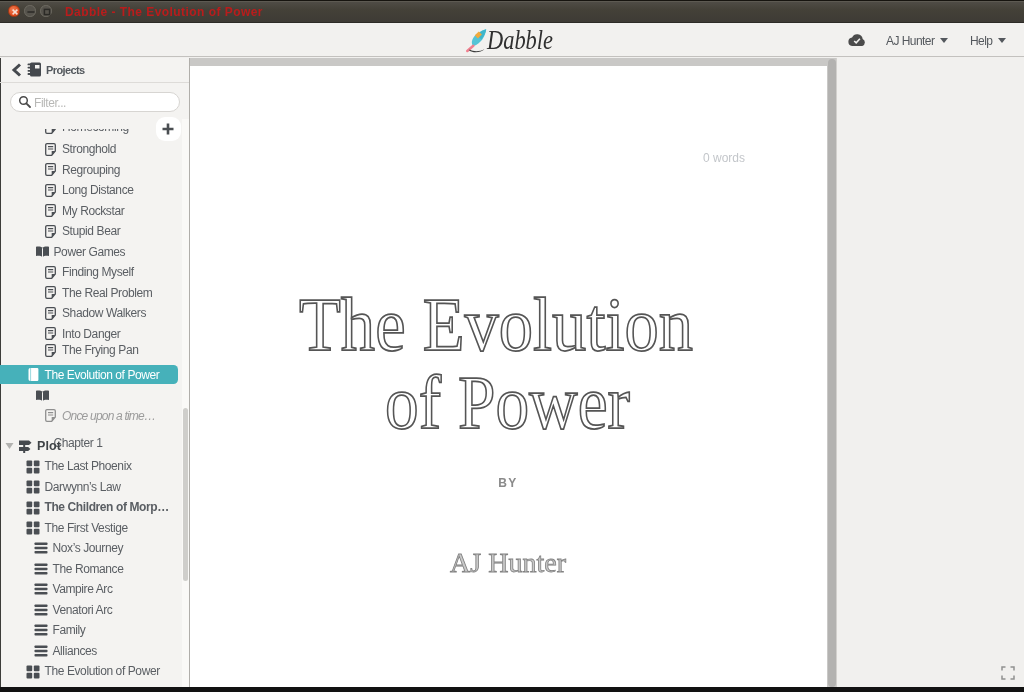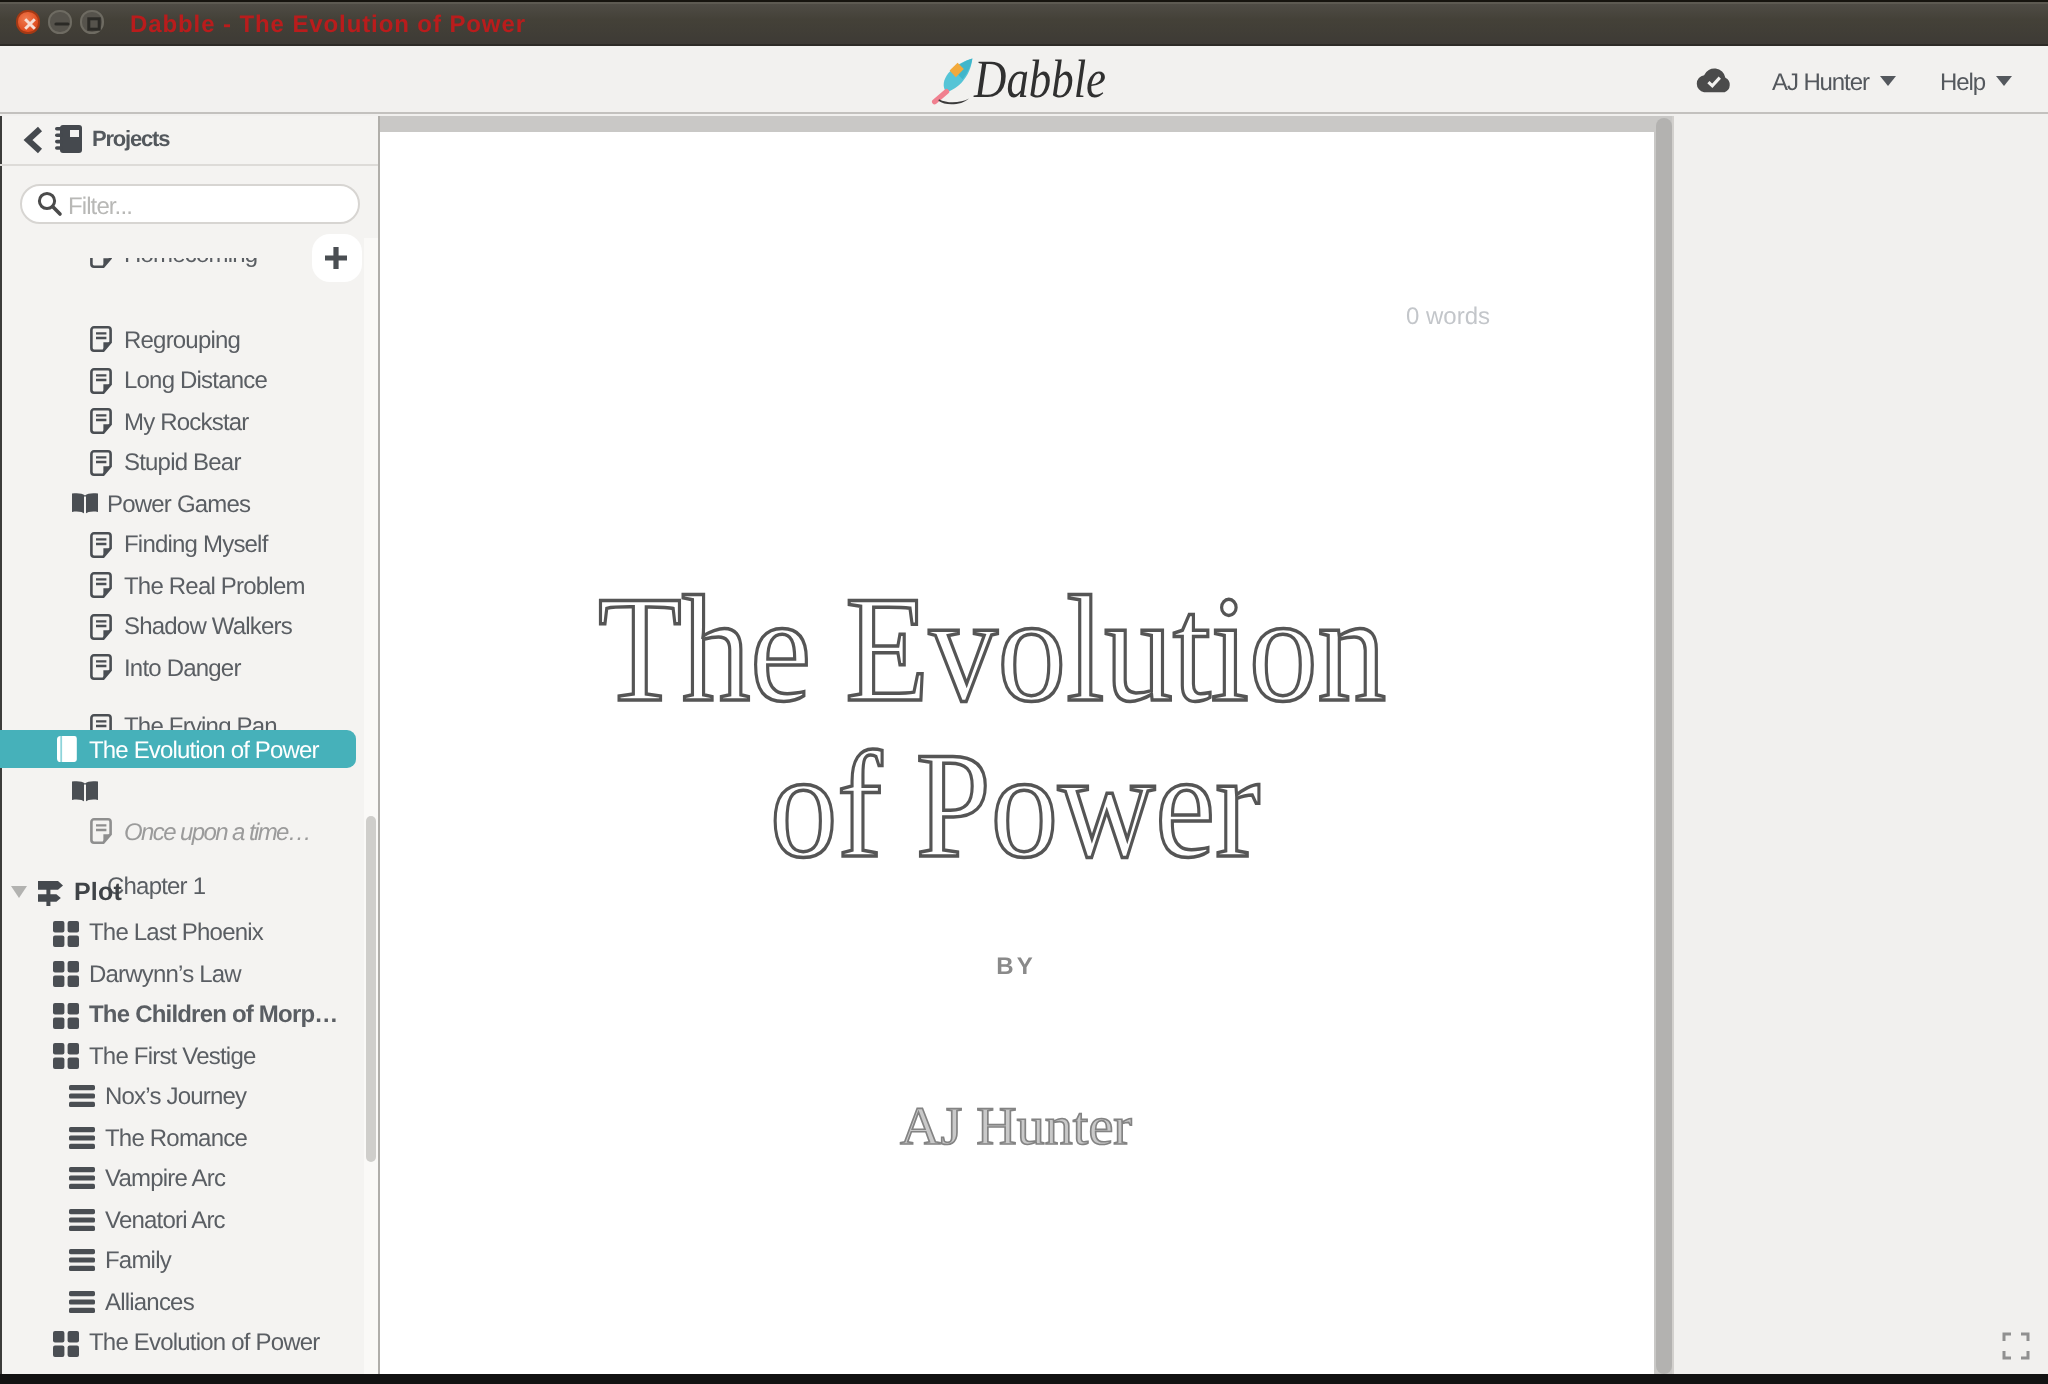--- a/index.html
+++ b/index.html
@@ -123,20 +123,28 @@
   </svg>
   <div class="abs" id="list">
     <div class="row" style="top:-12px;">
       <svg class="ic" style="left:45px; top:3.5px;" width="11" height="13" viewBox="0 0 11 13">
  <path d="M2 0.65 H9 A1.3 1.3 0 0 1 10.3 1.95 V8.1 L6.7 12.35 H2 A1.3 1.3 0 0 1 0.7 11.05 V1.95 A1.3 1.3 0 0 1 2 0.65 Z" fill="none" stroke="#4a4e53" stroke-width="1.3"></path>
  <path d="M10.3 8.1 L6.7 12.35 L6.7 8.1 Z" fill="#4a4e53"></path>
  <path d="M3 3.7 H8.2 M3 6 H8.2" stroke="#4a4e53" stroke-width="1.2"></path>
       </svg>
       <span class="tx" style="left:62px;">Homecoming</span>
     </div>
+    <div class="row" style="top:10px;">
+      <svg class="ic" style="left:45px; top:3.5px;" width="11" height="13" viewBox="0 0 11 13">
+ <path d="M2 0.65 H9 A1.3 1.3 0 0 1 10.3 1.95 V8.1 L6.7 12.35 H2 A1.3 1.3 0 0 1 0.7 11.05 V1.95 A1.3 1.3 0 0 1 2 0.65 Z" fill="none" stroke="#4a4e53" stroke-width="1.3"></path>
+ <path d="M10.3 8.1 L6.7 12.35 L6.7 8.1 Z" fill="#4a4e53"></path>
+ <path d="M3 3.7 H8.2 M3 6 H8.2" stroke="#4a4e53" stroke-width="1.2"></path>
+      </svg>
+      <span class="tx" style="left:62px;">Stronghold</span>
+    </div>
     <div class="row" style="top:30.5px;text-align:center;">
       <svg class="ic" style="left:45px; top:3.5px;" width="11" height="13" viewBox="0 0 11 13">
  <path d="M2 0.65 H9 A1.3 1.3 0 0 1 10.3 1.95 V8.1 L6.7 12.35 H2 A1.3 1.3 0 0 1 0.7 11.05 V1.95 A1.3 1.3 0 0 1 2 0.65 Z" fill="none" stroke="#4a4e53" stroke-width="1.3"></path>
  <path d="M10.3 8.1 L6.7 12.35 L6.7 8.1 Z" fill="#4a4e53"></path>
  <path d="M3 3.7 H8.2 M3 6 H8.2" stroke="#4a4e53" stroke-width="1.2"></path>
       </svg>
       <span class="tx" style="left:62px;">Regrouping</span>
     </div>
     <div class="row" style="top:51px;">
       <svg class="ic" style="left:45px; top:3.5px;" width="11" height="13" viewBox="0 0 11 13">
@@ -194,21 +202,21 @@
       <span class="tx" style="left:62px;">Shadow Walkers</span>
     </div>
     <div class="row" style="top:194.5px;">
       <svg class="ic" style="left:45px; top:3.5px;" width="11" height="13" viewBox="0 0 11 13">
  <path d="M2 0.65 H9 A1.3 1.3 0 0 1 10.3 1.95 V8.1 L6.7 12.35 H2 A1.3 1.3 0 0 1 0.7 11.05 V1.95 A1.3 1.3 0 0 1 2 0.65 Z" fill="none" stroke="#4a4e53" stroke-width="1.3"></path>
  <path d="M10.3 8.1 L6.7 12.35 L6.7 8.1 Z" fill="#4a4e53"></path>
  <path d="M3 3.7 H8.2 M3 6 H8.2" stroke="#4a4e53" stroke-width="1.2"></path>
       </svg>
       <span class="tx" style="left:62px;">Into Danger</span>
     </div>
-    <div class="row" style="top:224px;">
+    <div class="row" style="top:211px;">
       <svg class="ic" style="left:45px; top:3.5px;" width="11" height="13" viewBox="0 0 11 13">
  <path d="M2 0.65 H9 A1.3 1.3 0 0 1 10.3 1.95 V8.1 L6.7 12.35 H2 A1.3 1.3 0 0 1 0.7 11.05 V1.95 A1.3 1.3 0 0 1 2 0.65 Z" fill="none" stroke="#4a4e53" stroke-width="1.3"></path>
  <path d="M10.3 8.1 L6.7 12.35 L6.7 8.1 Z" fill="#4a4e53"></path>
  <path d="M3 3.7 H8.2 M3 6 H8.2" stroke="#4a4e53" stroke-width="1.2"></path>
       </svg>
       <span class="tx" style="left:62px;">The Frying Pan</span>
     </div>
     <div class="row sel" style="top:235.5px;">
       <div class="hl" style="top:0.5px;"></div>
       <svg class="ic" style="left:28px; top:3.5px;" width="11" height="13" viewBox="0 0 11 13">

